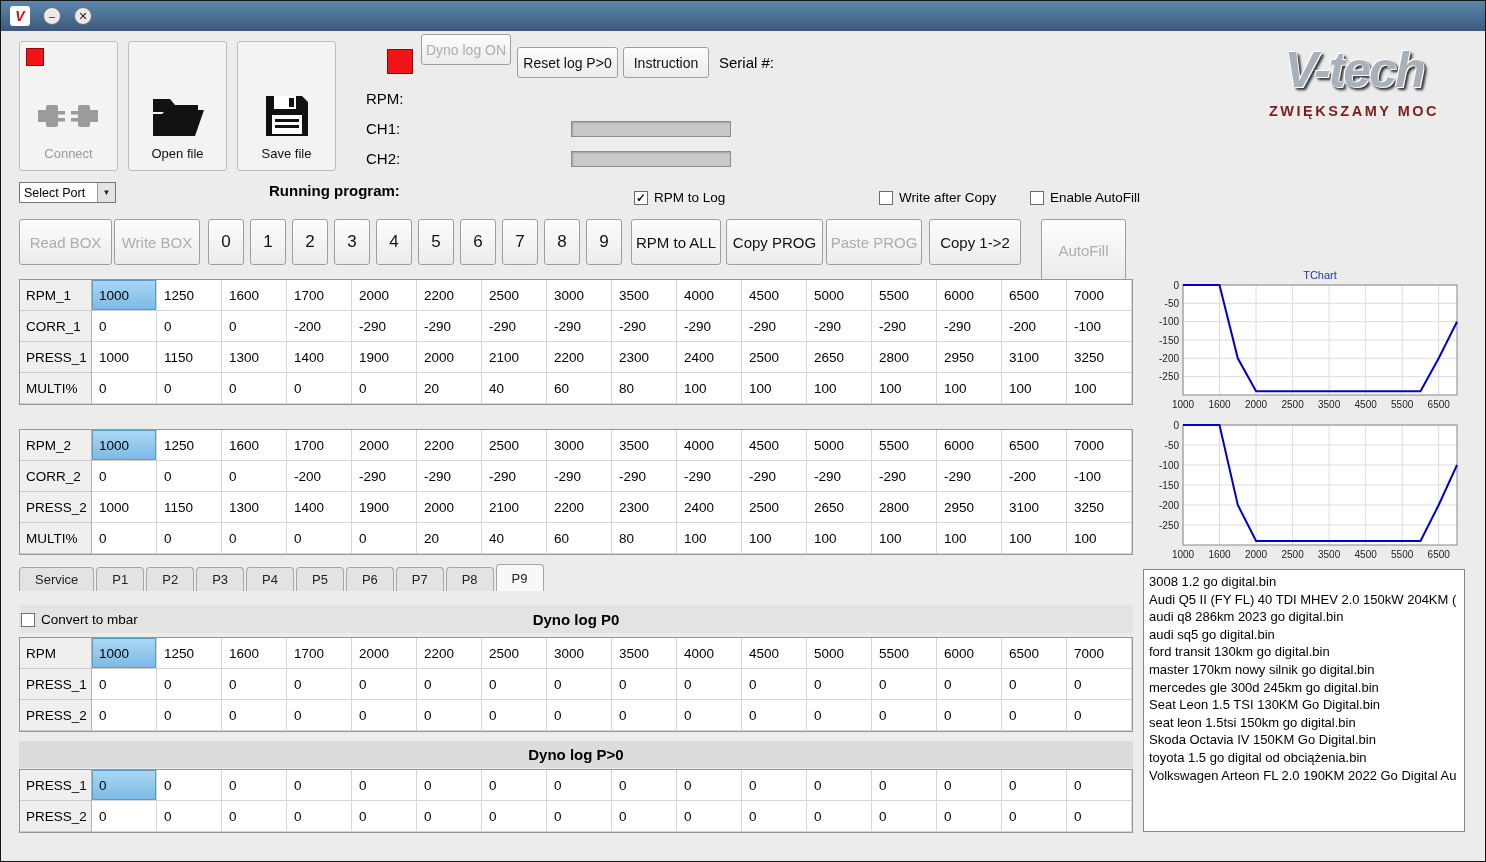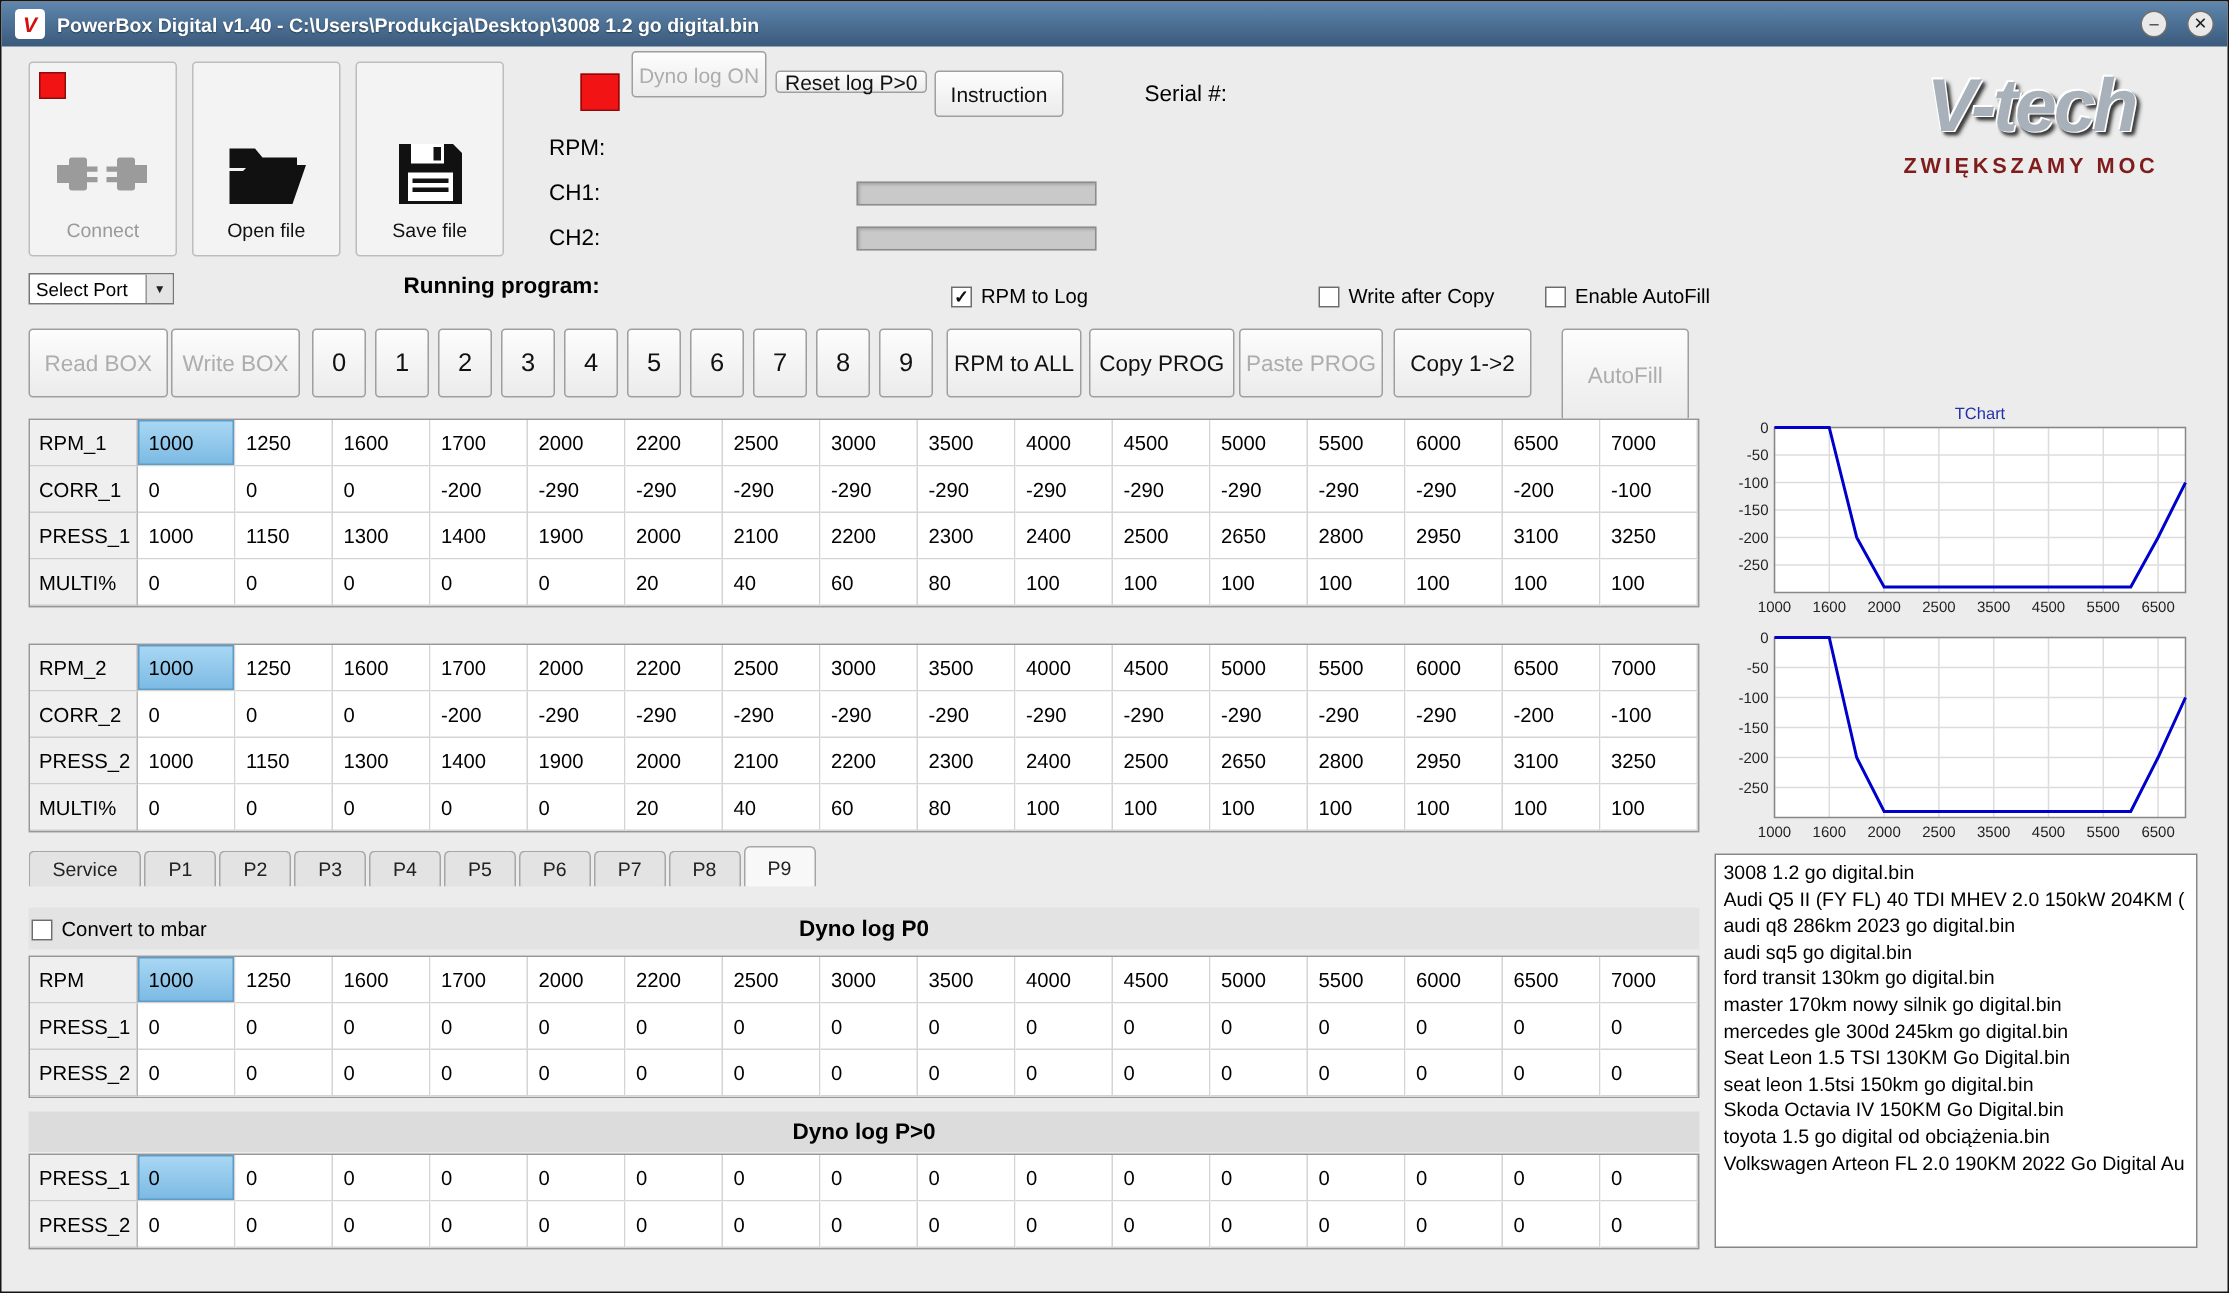--- a/index.html
+++ b/index.html
@@ -43,21 +43,20 @@
   .filelist{position:absolute;background:#fff;border:1px solid #868686;overflow:hidden;padding:3px 5px;}
   .fitem{font-size:13px;line-height:17.6px;white-space:nowrap;overflow:hidden;color:#000;}
 </style>
 </head>
 <body>
 
 <div class="window">
 
   <div class="titlebar">
     <span class="appicon">V</span>
-    <span class="title">PowerBox Digital v1.40 - C:\Users\Produkcja\Desktop\3008 1.2 go digital.bin</span>
     <span class="winbtn">–</span>
     <span class="winbtn">✕</span>
   </div>
 
   <div class="bigbtn disabled" style="left:18px;top:40px;">
     <span class="redind" style="left:6px;top:6px;width:18px;height:18px;"></span>
     <svg width="62" height="44" viewBox="0 0 62 44">
       <g fill="#9b9b9b">
         <rect x="0" y="16" width="8" height="12"></rect>
         <rect x="8" y="11" width="12" height="22" rx="2"></rect>
@@ -87,23 +86,23 @@
   <div class="bigbtn" style="left:127px;top:40px;">
     <svg width="56" height="44" viewBox="0 0 56 44">
       <path d="M3 5 h17 l5 6 h23 v7 H3 z" fill="#111"></path>
       <path d="M3 20 h9 l4 -4 h38 l-9 26 H3 z" fill="#111"></path>
     </svg>
     <span class="lbl">Open file</span>
   </div>
 
   <span class="redind" style="left:386px;top:48px;width:26px;height:25px;"></span>
   <div class="btn disabled" style="left:420px;top:33px;width:90px;height:31px;">Dyno log ON</div>
-  <div class="btn" style="left:516px;top:46px;width:101px;height:15px;">Reset log P&gt;0</div>
+  <div class="btn" style="left:516px;top:46px;width:101px;height:31px;">Reset log P&gt;0</div>
   <div class="btn" style="left:622px;top:46px;width:86px;height:31px;">Instruction</div>
-  <span class="label" style="left:718px;top:53px;margin-left:44px;">Serial #:</span>
+  <span class="label" style="left:718px;top:53px;">Serial #:</span>
 
   <span class="label" style="left:365px;top:89px;">RPM:</span>
   <span class="label" style="left:365px;top:119px;">CH1:</span>
   <div class="pbar" style="left:570px;top:120px;"></div>
   <span class="label" style="left:365px;top:149px;">CH2:</span>
   <div class="pbar" style="left:570px;top:150px;"></div>
 
   <span class="label bold" style="left:268px;top:181px;">Running program:</span>
 
   <div class="combo" style="left:18px;top:181px;">

